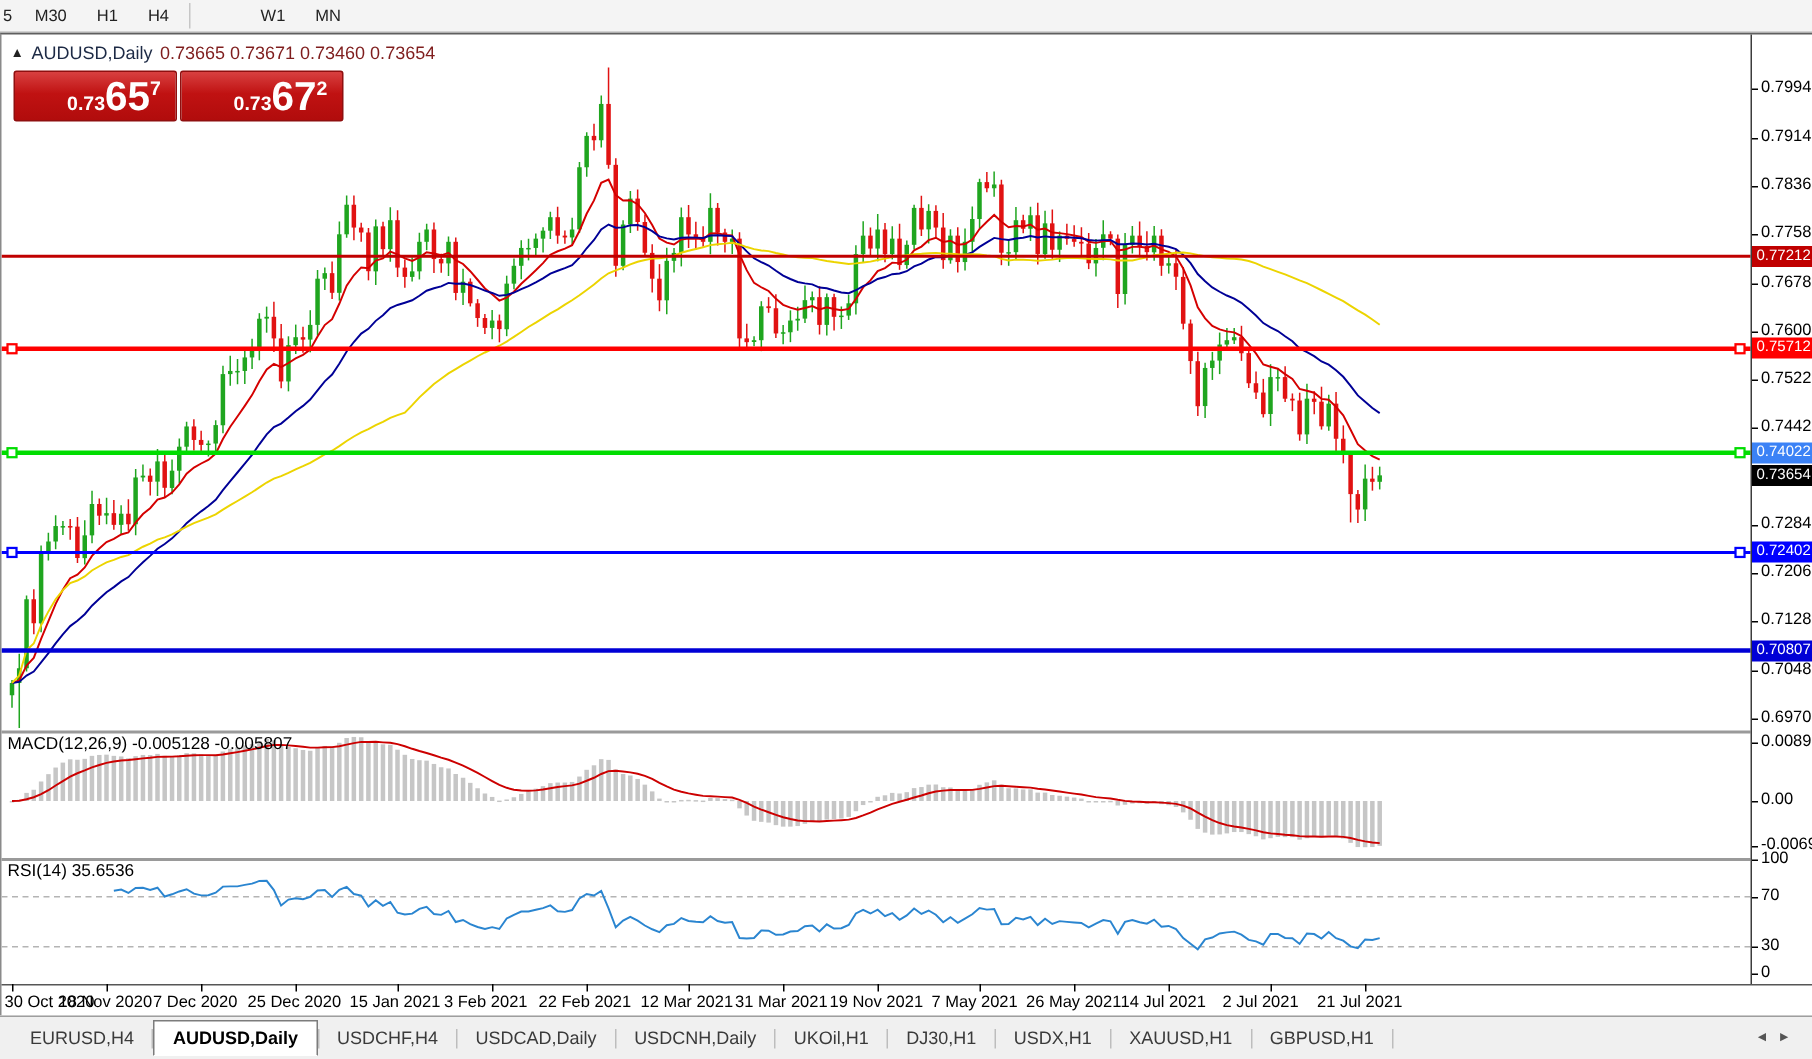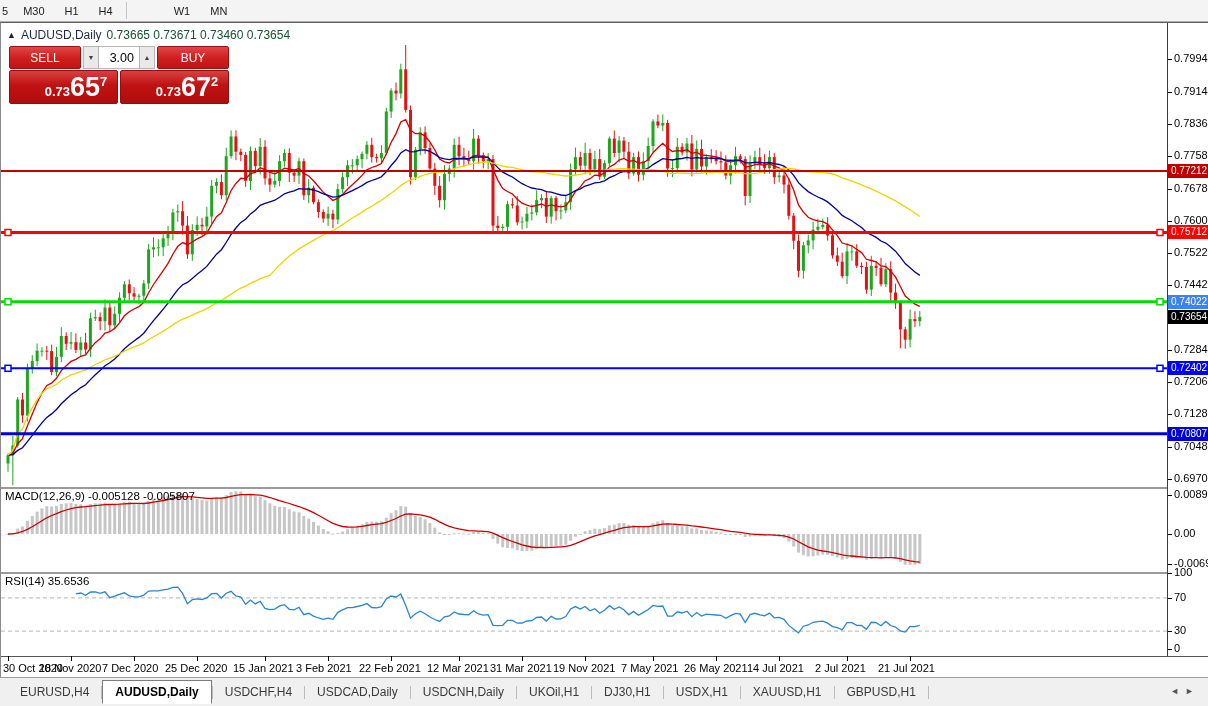--- a/index.html
+++ b/index.html
@@ -17,21 +17,21 @@
   .tf-divider { width:1px; background:#c6c6c6; margin:2px 3px; }
 
   
   .chart-window { position:absolute; left:0; top:22px; width:1208px; height:655px;
                   background:#fff; border-top:1px solid #5f5f5f; border-left:1px solid #8a8a8a; }
   #chart-svg { position:absolute; left:0; top:0; }
 
   .chart-title { position:absolute; left:6px; top:5px; font-size:12px; color:#1d2a45;
                  display:flex; align-items:center; gap:5px; z-index:30; }
   .chart-title .arrow { font-size:9px; color:#222; }
-  .chart-title .vals { color:#14532d; }
+  .chart-title .vals { color:#7f1d1d; }
 
   
   .trade-panel { position:absolute; left:8px; top:23px; width:220px; z-index:40; }
   .tp-row1 { display:flex; gap:2px; height:23px; }
   .btn-trade { width:72px; height:23px; border:1px solid #9c1010; border-radius:2px;
                background:linear-gradient(180deg,#e04848 0%,#d02020 50%,#c01414 100%);
                color:#fff; font-size:12px; font-family:"Liberation Sans",sans-serif; cursor:pointer; }
   .spinner { display:flex; width:72px; height:23px; }
   .spin-btn { width:16px; height:23px; background:#e9e9e9; border:1px solid #b5b5b5;
               font-size:7px; color:#444; cursor:pointer; padding:0; }
@@ -679,29 +679,20 @@
         </g>
       </svg>
 
     <div class="chart-title">
       <span class="arrow">▲</span>
       <span>AUDUSD,Daily</span>
       <span class="vals">0.73665 0.73671 0.73460 0.73654</span>
     </div>
 
     <div class="trade-panel">
-      <div class="tp-row1">
-        <button class="btn-trade">SELL</button>
-        <div class="spinner">
-          <button class="spin-btn">▼</button>
-          <input value="3.00" style="">
-          <button class="spin-btn">▲</button>
-        </div>
-        <button class="btn-trade">BUY</button>
-      </div>
       <div class="tp-row2">
         <div class="price-box">
           <span class="pp">0.73</span>
           <span class="big">65</span>
           <span class="sup">7</span>
         </div>
         <div class="price-box">
           <span class="pp">0.73</span>
           <span class="big">67</span>
           <span class="sup">2</span>

